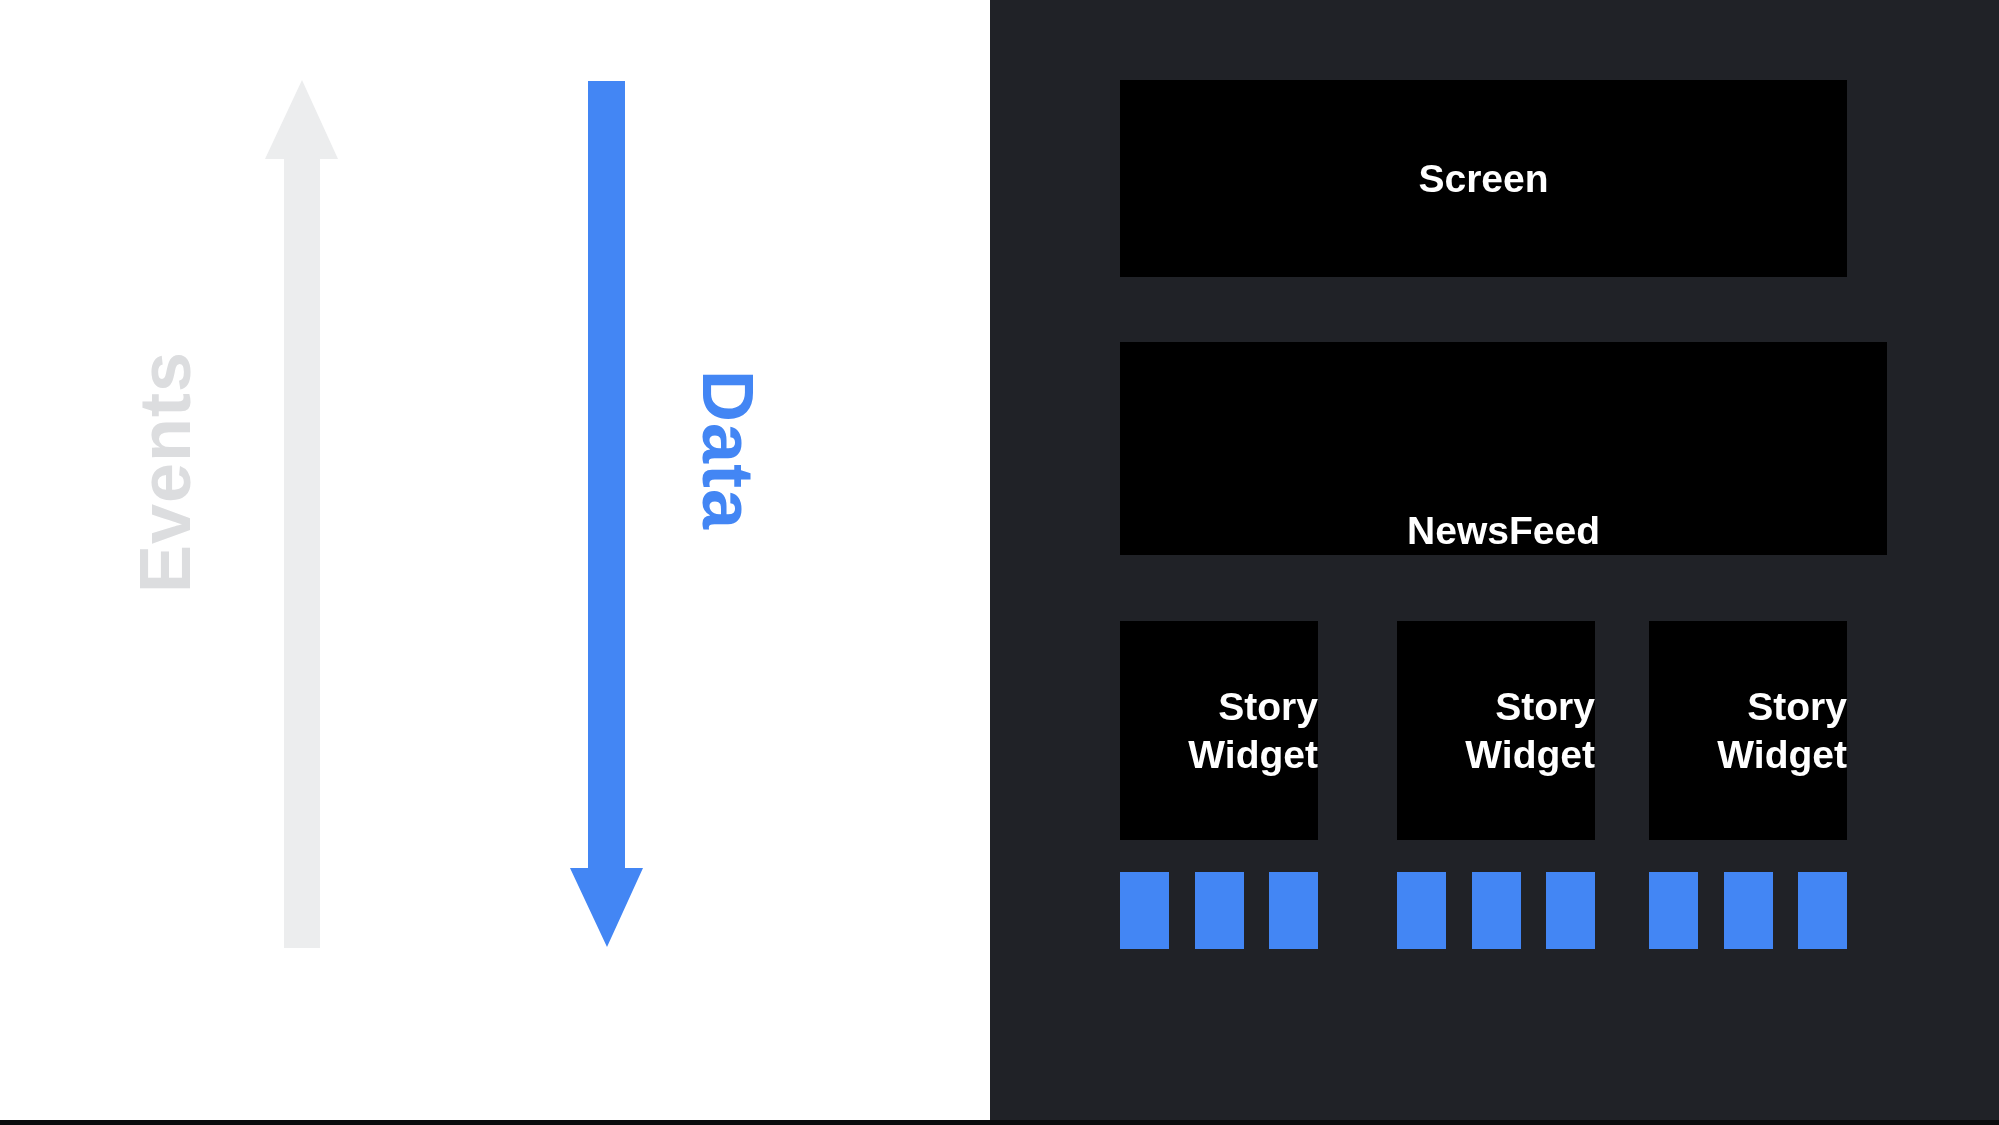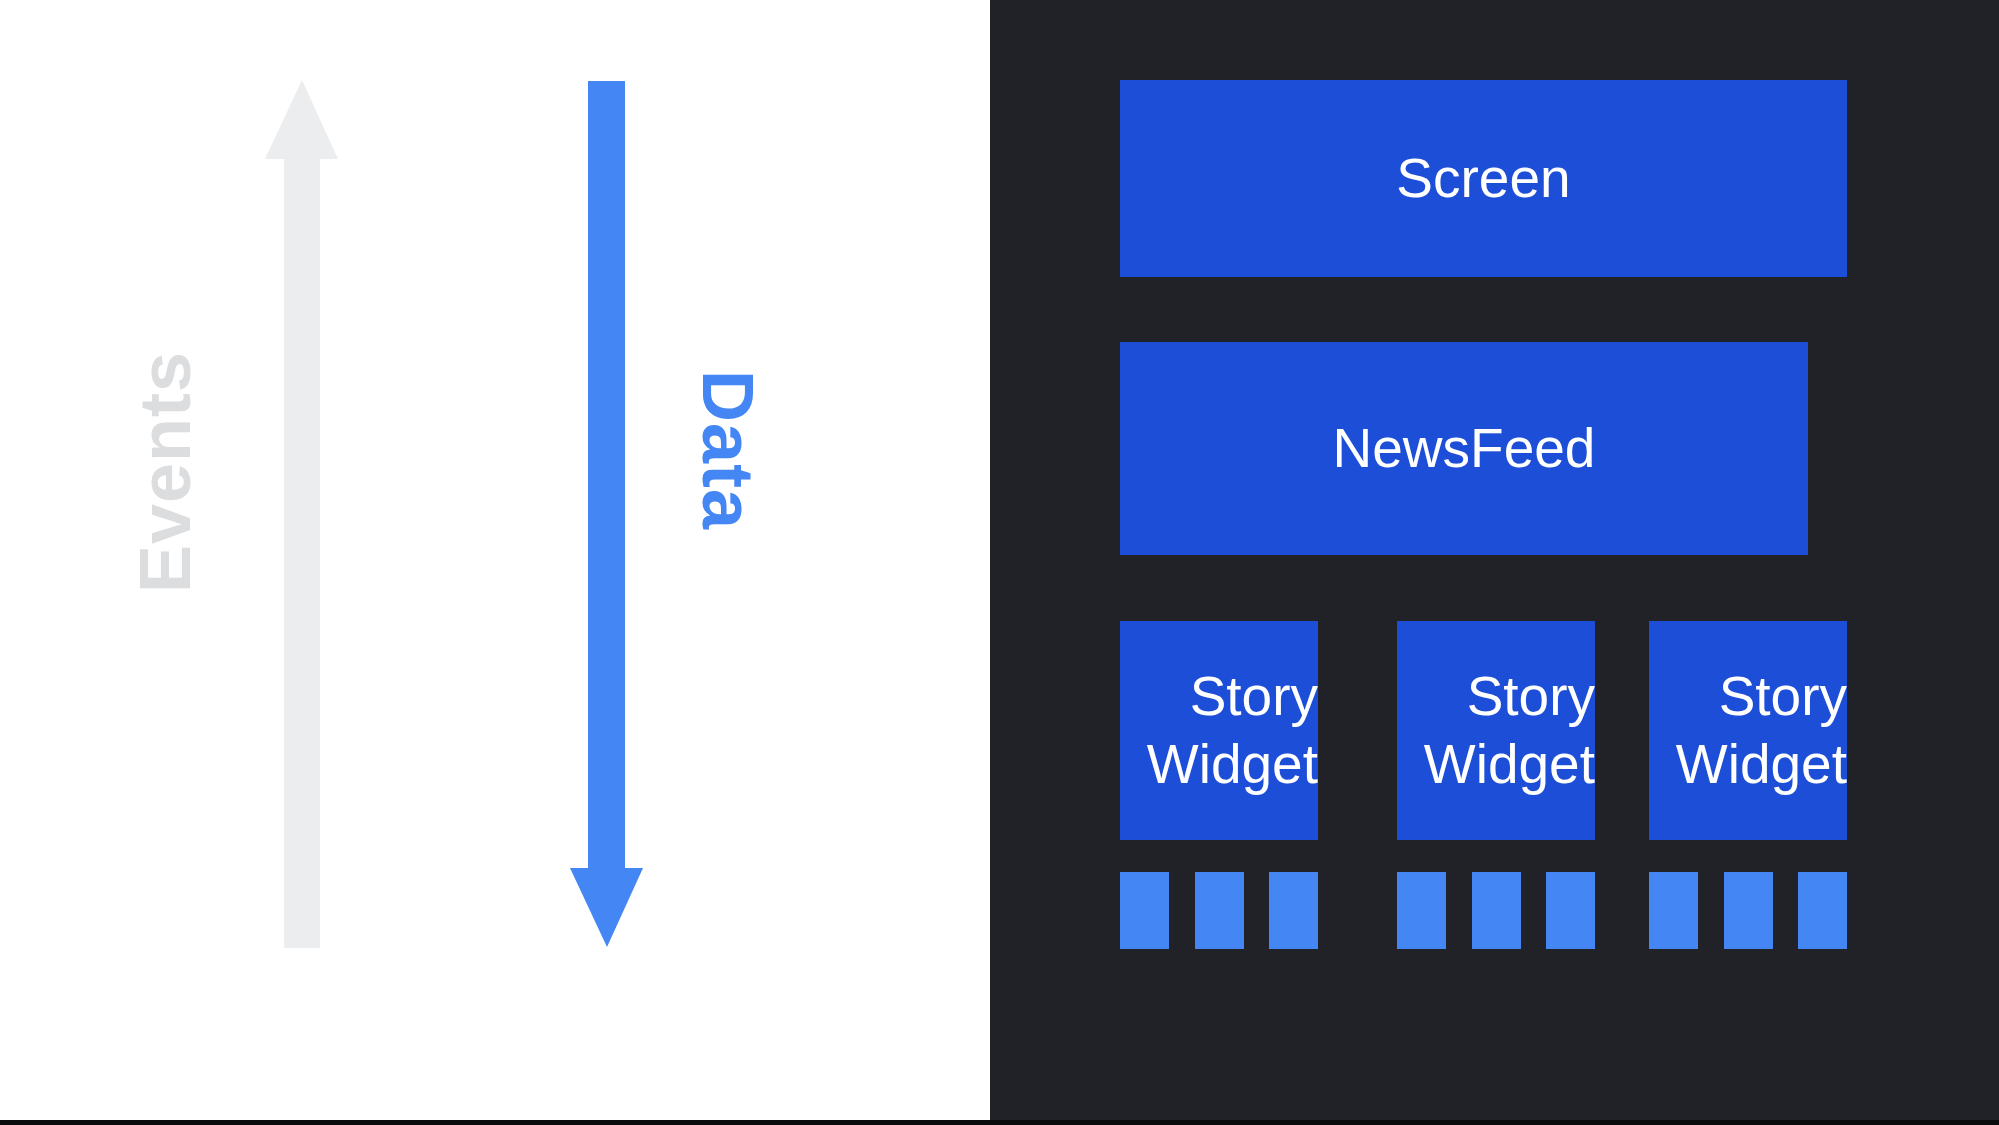--- a/index.html
+++ b/index.html
@@ -44,31 +44,32 @@
   .right-panel {
     position: absolute;
     left: 990px;
     top: 0;
     width: 1009px;
     height: 1125px;
     background: #202227;
   }
   .box {
     position: absolute;
-    background: #1d4ed8;
+    background: #000000;
     display: flex;
     align-items: center;
     justify-content: center;
     color: #ffffff;
     text-align: center;
-    font-size: 55px;
+    font-size: 39px;
     line-height: 1.22;
+    font-weight: bold;
   }
   .screen-box  { left: 1120px; top: 80px;  width: 727px; height: 197px; }
-  .newsfeed-box{ left: 1120px; top: 342px; width: 688px; height: 213px; }
+  .newsfeed-box{ left: 1120px; top: 342px; width: 767px; height: 213px; align-items: flex-end; }
   .widget-group {
     position: absolute;
     top: 621px;
     width: 198px;
     height: 328px;
   }
   .widget-group.g1 { left: 1120px; }
   .widget-group.g2 { left: 1397px; }
   .widget-group.g3 { left: 1649px; }
   .story-box {

